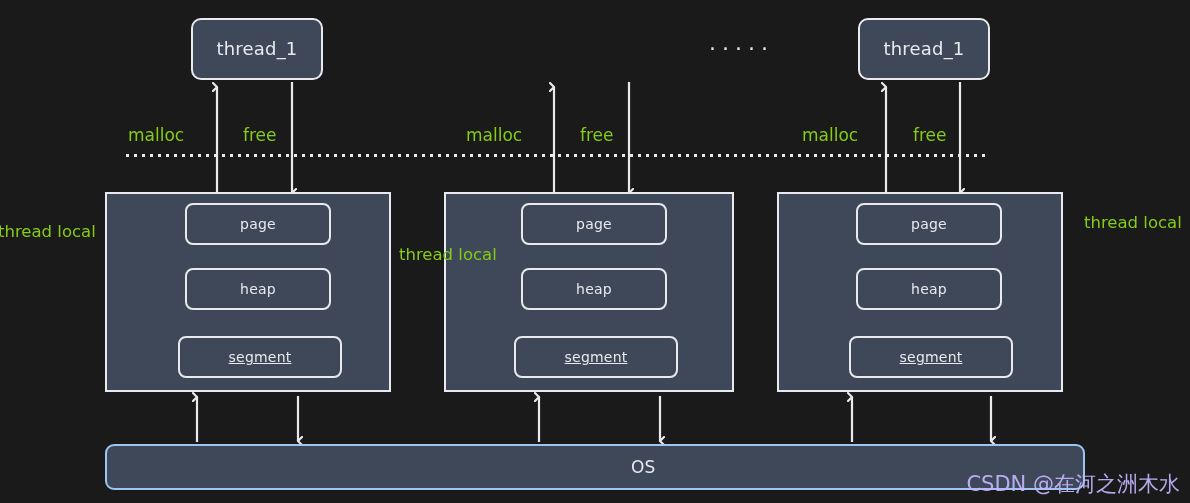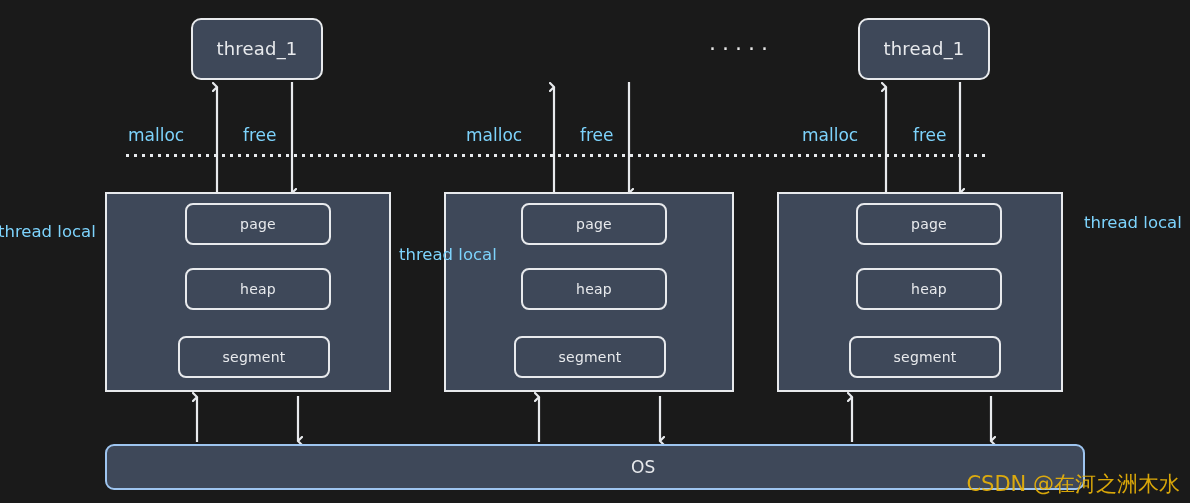--- a/index.html
+++ b/index.html
@@ -38,21 +38,21 @@
     border-radius: 10px;
     font-size: 18px;
   }
   .inner-box {
     width: 146px;
     height: 42px;
     font-size: 14px;
     border-width: 2.5px;
     border-radius: 8px;
   }
-  .inner-box.wide { width: 152px; }
+  .inner-box.wide { width: 164px; text-decoration: underline; }
 
   
   .container {
     position: absolute;
     box-sizing: border-box;
     background: #3e4859;
     border: 2.5px solid #e8eaed;
     border-radius: 0;
   }
 
@@ -66,21 +66,21 @@
     color: #e8eaed;
     font-size: 17px;
     display: flex;
     align-items: center;
     justify-content: center;
   }
 
   
   .label {
     position: absolute;
-    color: #7dd3fc;
+    color: #84cc16;
     font-size: 17px;
     white-space: nowrap;
     line-height: 1;
   }
   .label.small { font-size: 16.5px; }
 
   
   #arrows {
     position: absolute;
     left: 0; top: 0;
@@ -105,21 +105,21 @@
     font-size: 22px;
     letter-spacing: 6px;
     line-height: 1;
   }
 
   
   .watermark {
     position: absolute;
     right: 10px;
     bottom: 5px;
-    color: #eab308;
+    color: #c4b5fd;
     font-size: 21px;
     opacity: .92;
     white-space: nowrap;
     margin-left: 36px;
   }
 </style>
 </head>
 <body>
 
 <div id="canvas">

